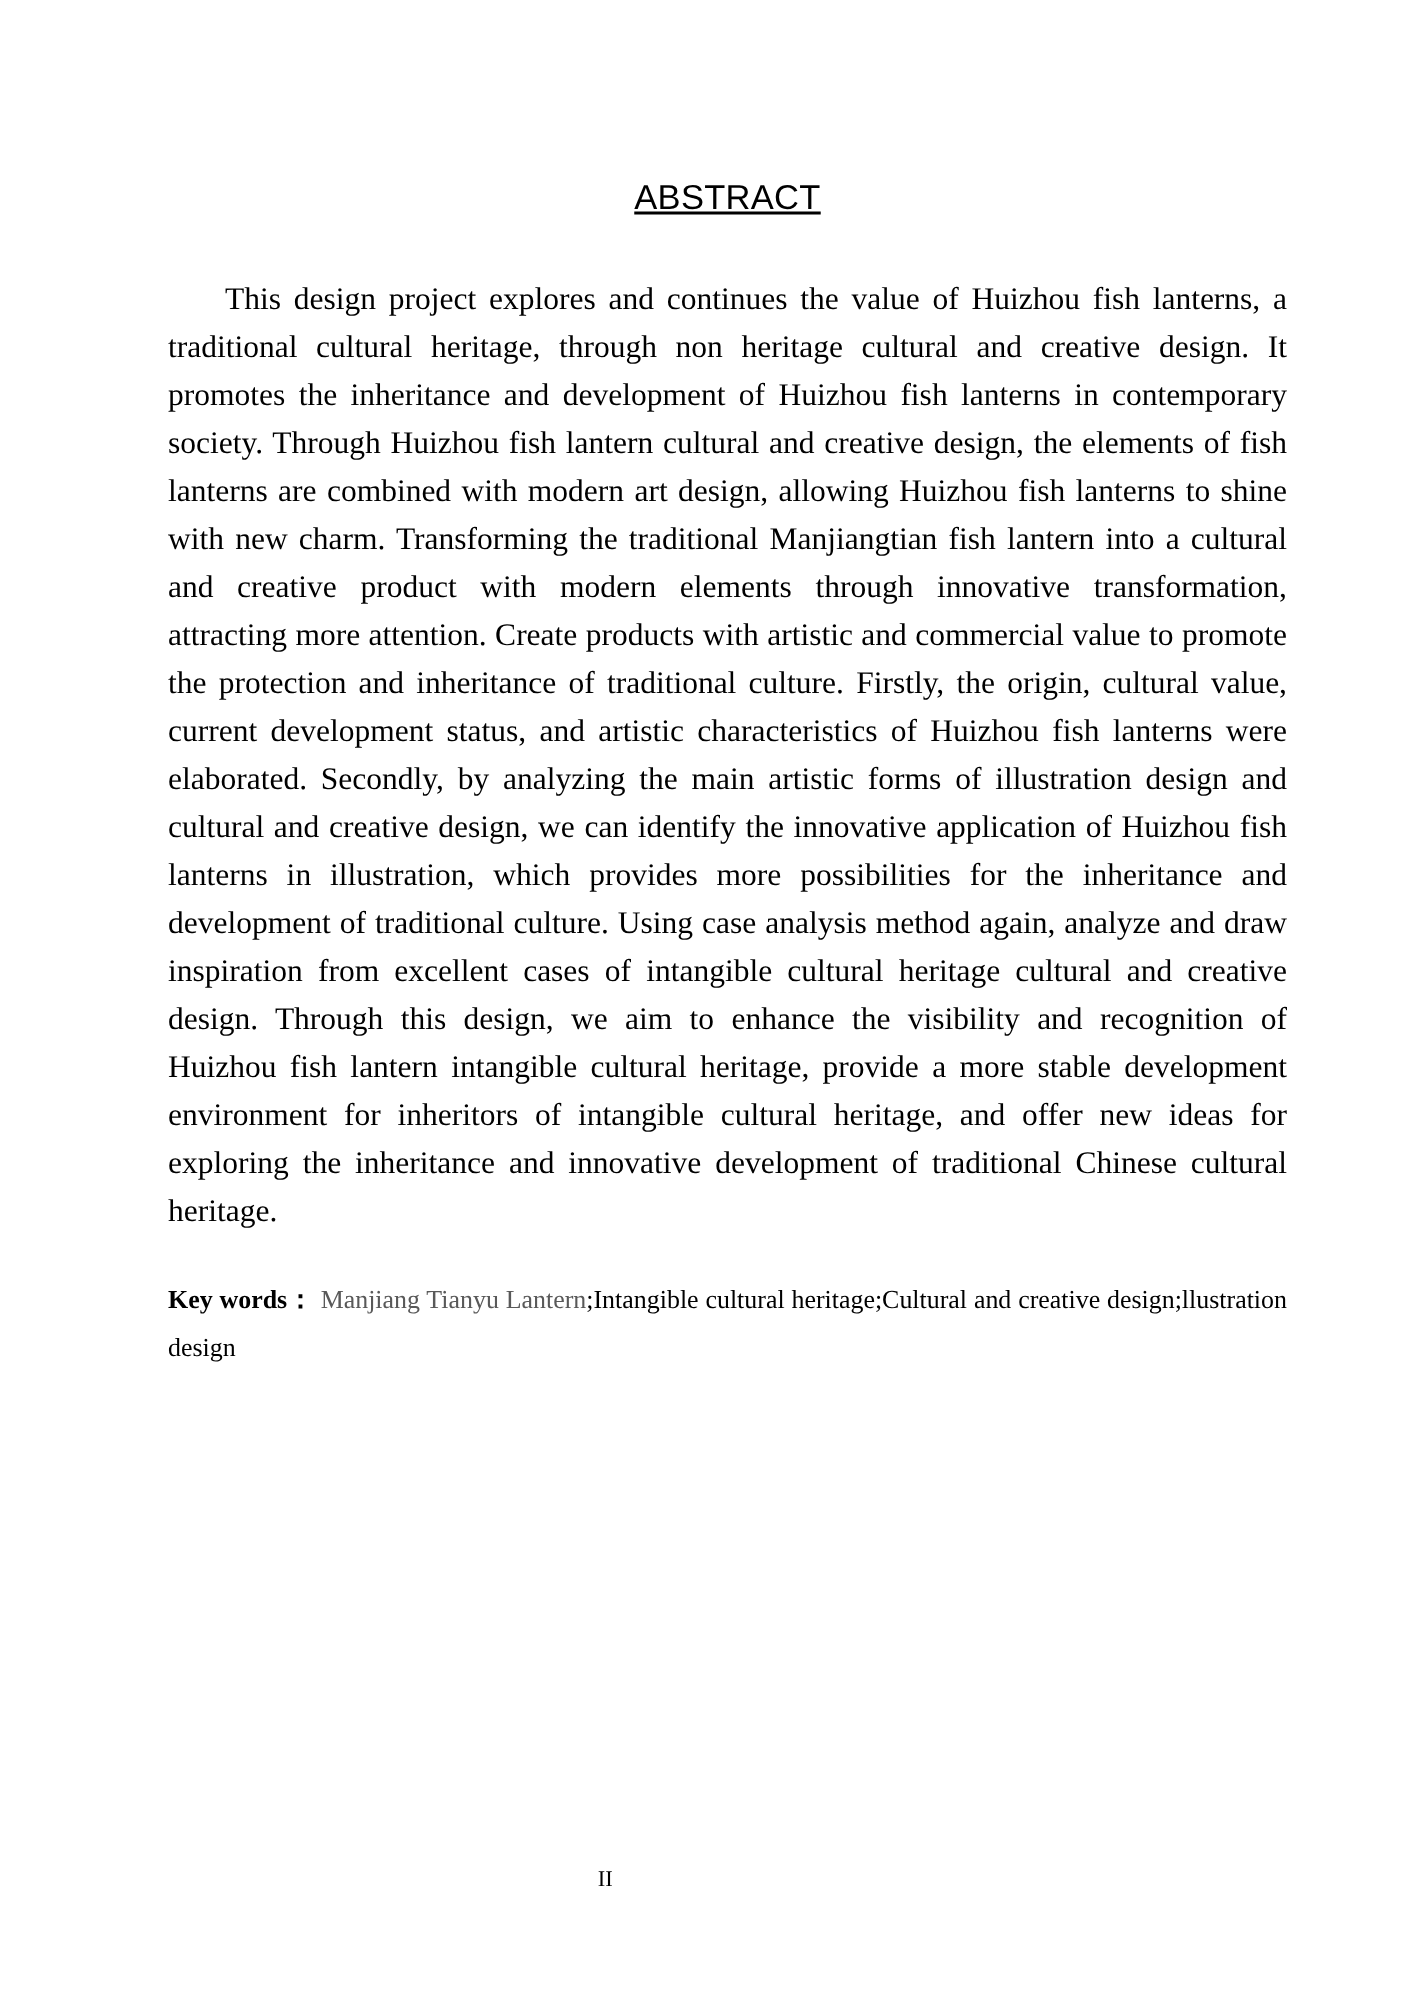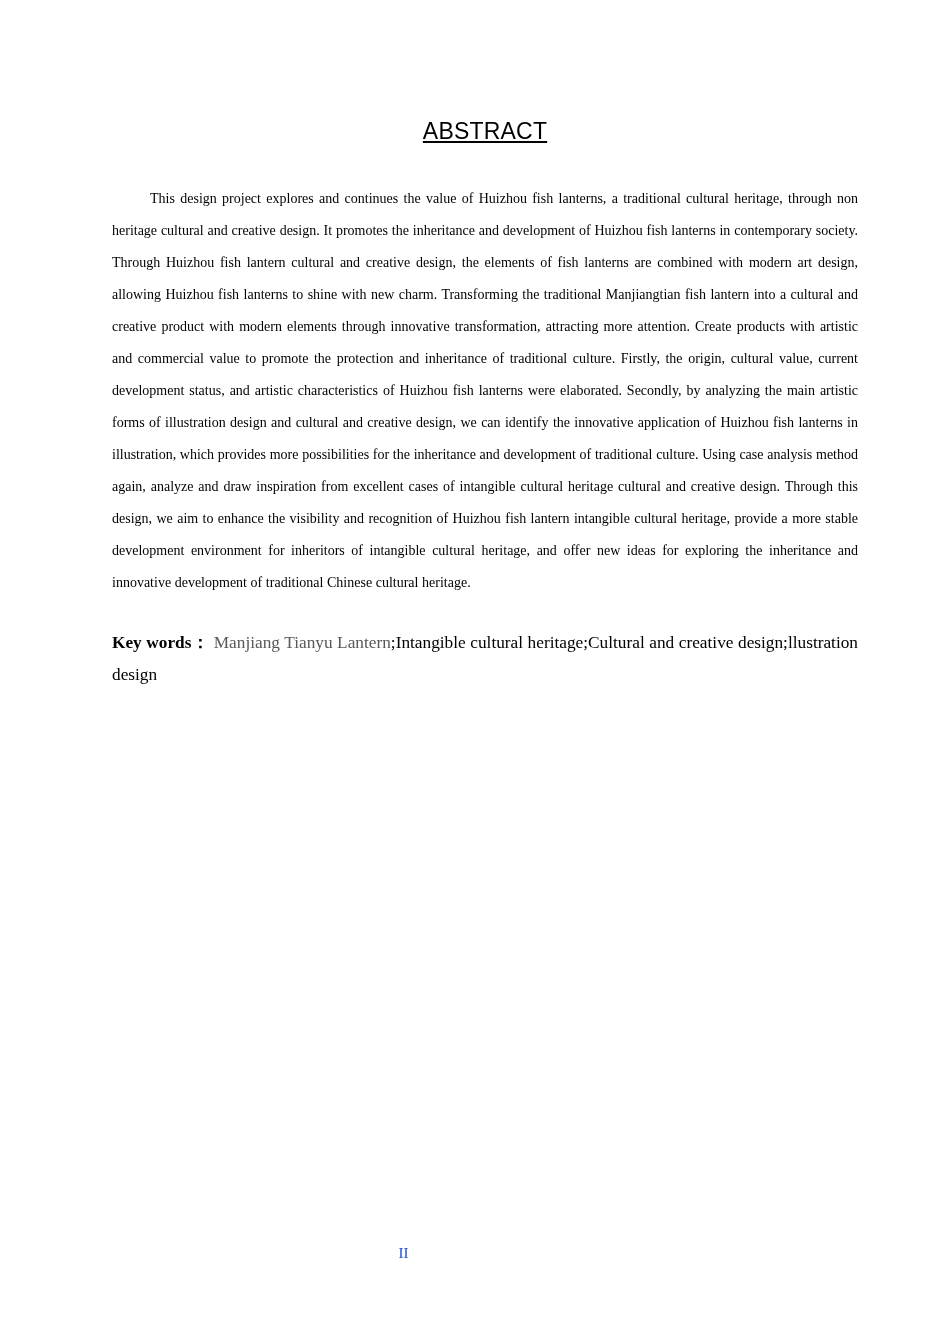--- a/index.html
+++ b/index.html
@@ -32,21 +32,21 @@
     text-align: center;
     letter-spacing: 0.2px;
     margin: 0;
     padding-top: 118px;
     color: #000000;
     text-decoration: underline;
   }
   .abstract-body {
     margin: 0;
     padding-top: 38px;
-    font-size: 14px;
+    font-size: 21px;
     line-height: 32px;
     text-align: justify;
     text-justify: inter-word;
     text-indent: 38px;
     color: #000000;
     hyphens: none;
     word-spacing: 0.1px;
   }
   .keywords {
     margin: 0;
@@ -69,21 +69,21 @@
     color: #000000;
   }
   .page-number {
     position: absolute;
     left: 0;
     top: 1243px;
     width: 807px;
     text-align: center;
     font-size: 15px;
     line-height: 20px;
-    color: #1d4ed8;
+    color: #000000;
     font-family: "Liberation Serif", "DejaVu Serif", serif;
   }
 </style>
 </head>
 <body>
 
 <div class="page">
 
   <div class="content">
 

